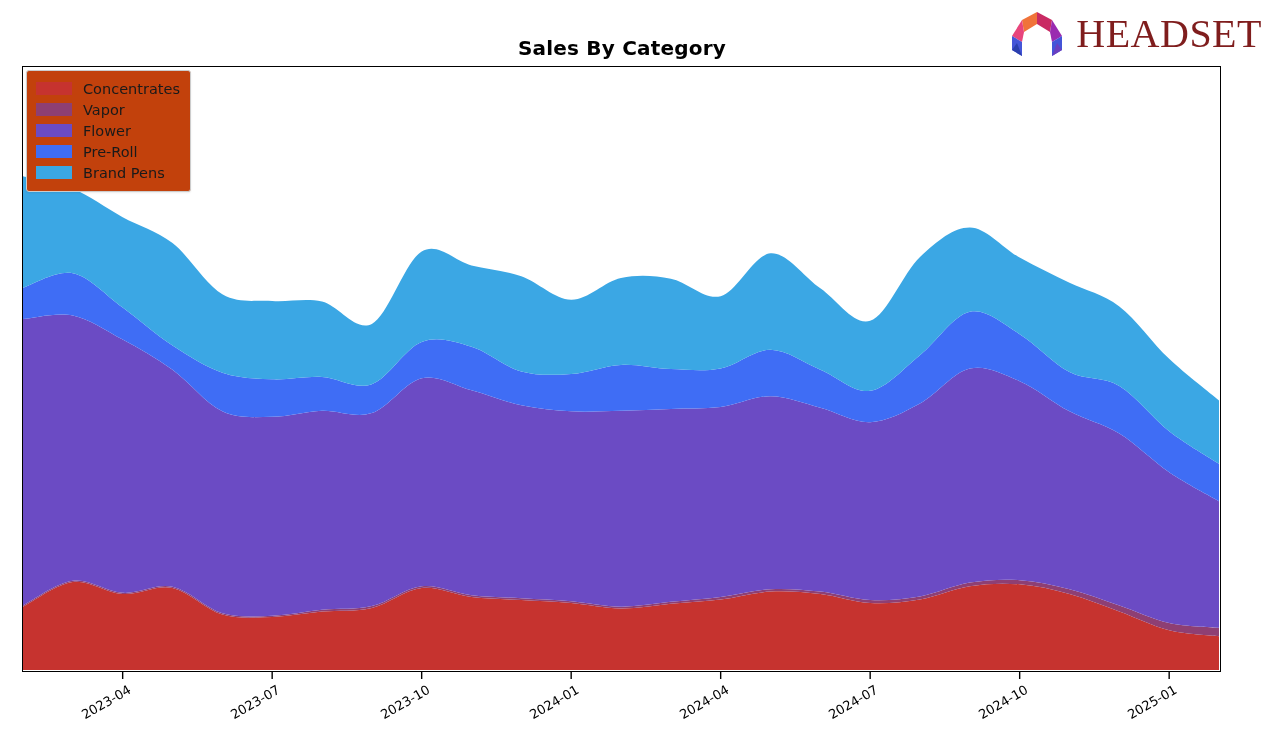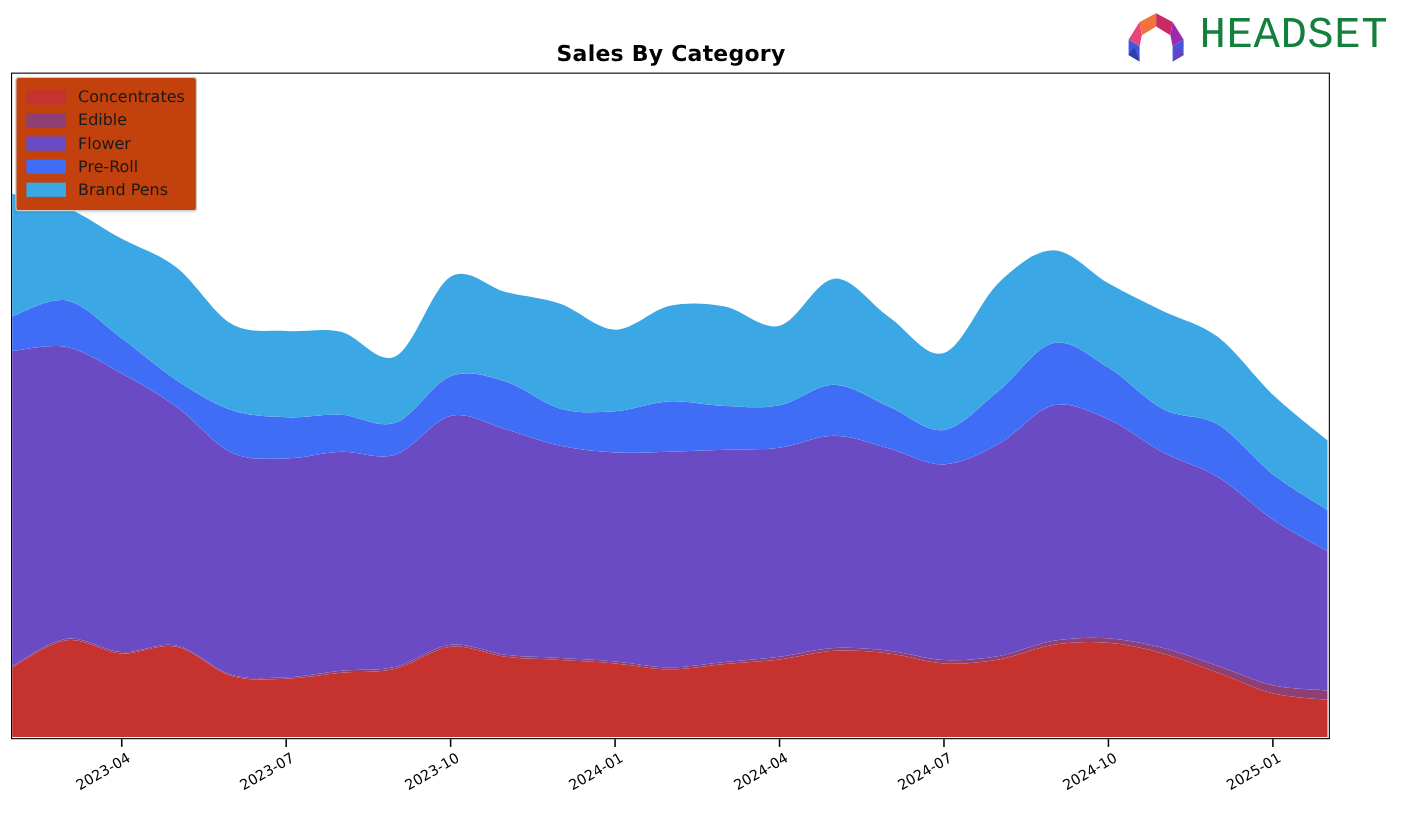--- a/index.html
+++ b/index.html
@@ -10,20 +10,21 @@
   body {
     width: 1276px;
     height: 746px;
     font-family: "DejaVu Sans", "Liberation Sans", sans-serif;
     position: relative;
     overflow: hidden;
   }
   #root {
     position: absolute;
     inset: 0;
+    margin-left: 12px;
   }
 
   
   .chart-title {
     position: absolute;
     left: 0;
     top: 36px;
     width: 1220px;
     text-align: center;
     font-size: 20px;
@@ -37,24 +38,24 @@
     right: 14px;
     top: 10px;
     display: flex;
     align-items: center;
     gap: 8px;
   }
   .logo-mark { display: block; }
   .logo-text {
     font-size: 40px;
     font-weight: 500;
-    color: #15803d;
+    color: #7f1d1d;
     letter-spacing: 0.5px;
     line-height: 1;
-    font-family: Liberation Mono, monospace;
+    font-family: Liberation Serif, serif;
   }
 
   
   .plot-frame {
     position: absolute;
     left: 10px;
     top: 66px;
     width: 1199px;
     height: 606px;
     border: 1.6px solid #000000;
@@ -161,21 +162,21 @@
   </div>
 
   <div class="legend-box">
     <div id="legend-items">
         <div class="legend-item">
           <span class="legend-swatch" style="background: rgb(198, 51, 47);"></span>
           <span class="legend-label">Concentrates</span>
         </div>
         <div class="legend-item">
           <span class="legend-swatch" style="background: rgb(142, 63, 115);"></span>
-          <span class="legend-label">Edible</span>
+          <span class="legend-label">Vapor</span>
         </div>
         <div class="legend-item">
           <span class="legend-swatch" style="background: rgb(107, 75, 196);"></span>
           <span class="legend-label">Flower</span>
         </div>
         <div class="legend-item">
           <span class="legend-swatch" style="background: rgb(63, 109, 245);"></span>
           <span class="legend-label">Pre-Roll</span>
         </div>
         <div class="legend-item">

